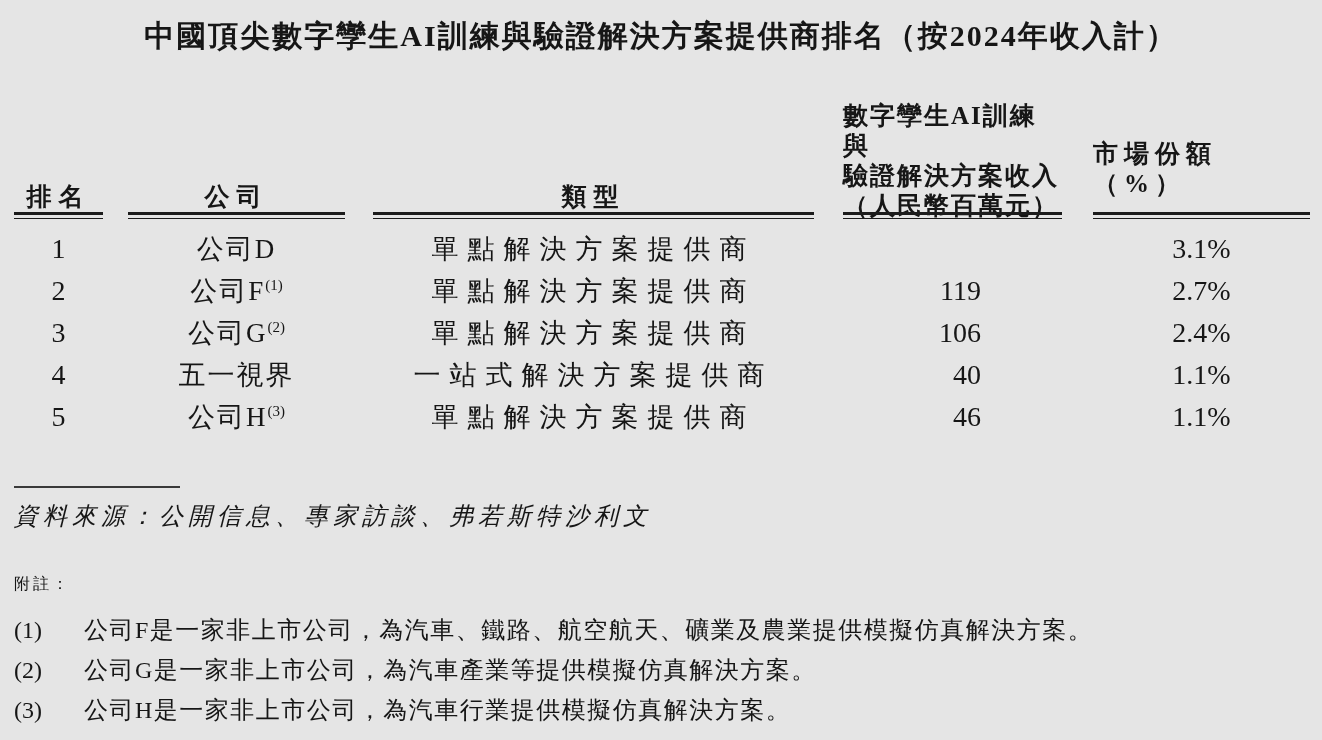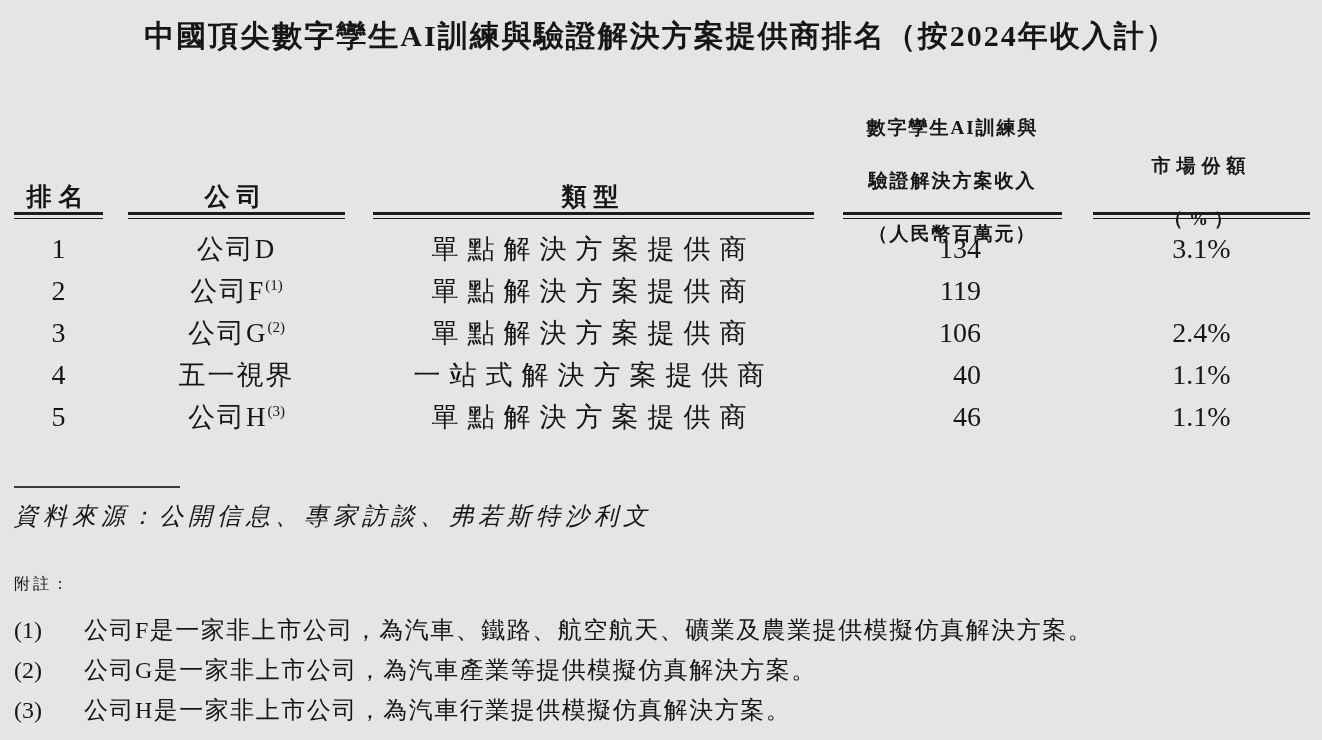--- a/index.html
+++ b/index.html
@@ -19,22 +19,22 @@
   .hdr {
     position:absolute; top:182px; font-weight:bold; font-size:25px;
     letter-spacing:7px; text-align:center; line-height:30px;
   }
   .hdr-rank    { left:14px;   width:89px;  }
   .hdr-company { left:128px;  width:217px; }
   .hdr-type    { left:373px;  width:441px; }
 
   
   .hdr-block {
-    position:absolute; font-weight:bold; font-size:19px; letter-spacing:2px;
-    text-align:center; line-height:53px;
+    position:absolute; font-weight:bold; font-size:25px; letter-spacing:2px;
+    text-align:left; line-height:30px;
   }
   .hdr-revenue { left:843px;  width:219px; top:101px; }
   .hdr-share   { left:1093px; width:217px; top:139px; letter-spacing:6px; }
 
   
   .rule {
     position:absolute; top:212px; height:3px;
     border-top:3.5px solid #1c1c1c; border-bottom:1.5px solid #1c1c1c;
   }
   .rule-rank    { left:14px;   width:89px;  }
@@ -97,28 +97,28 @@
   <div class="rule rule-company"></div>
   <div class="rule rule-type"></div>
   <div class="rule rule-revenue"></div>
   <div class="rule rule-share"></div>
 
   <div id="rows">
       <div class="trow" style="top: 232px;">
     <span class="cell c-rank">1</span>
     <span class="cell c-company"><span>公司D</span><sup class="note-ref"></sup></span>
     <span class="cell c-type">單點解決方案提供商</span>
-    <span class="cell c-revenue">134</span>
     <span class="cell c-share">3.1%</span>
   </div>
       <div class="trow" style="top: 274px;">
     <span class="cell c-rank">2</span>
     <span class="cell c-company"><span>公司F</span><sup class="note-ref">(1)</sup></span>
     <span class="cell c-type">單點解決方案提供商</span>
     <span class="cell c-revenue">119</span>
+    <span class="cell c-share">2.7%</span>
   </div>
       <div class="trow" style="top: 316px;">
     <span class="cell c-rank">3</span>
     <span class="cell c-company"><span>公司G</span><sup class="note-ref">(2)</sup></span>
     <span class="cell c-type">單點解決方案提供商</span>
     <span class="cell c-revenue">106</span>
     <span class="cell c-share">2.4%</span>
   </div>
       <div class="trow" style="top: 358px;">
     <span class="cell c-rank">4</span>

